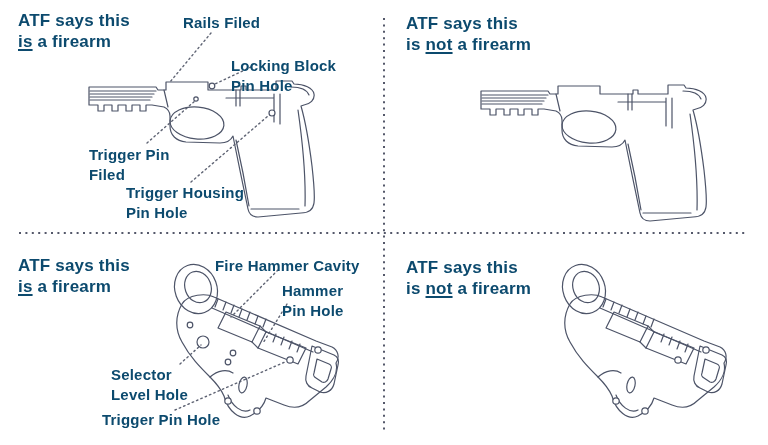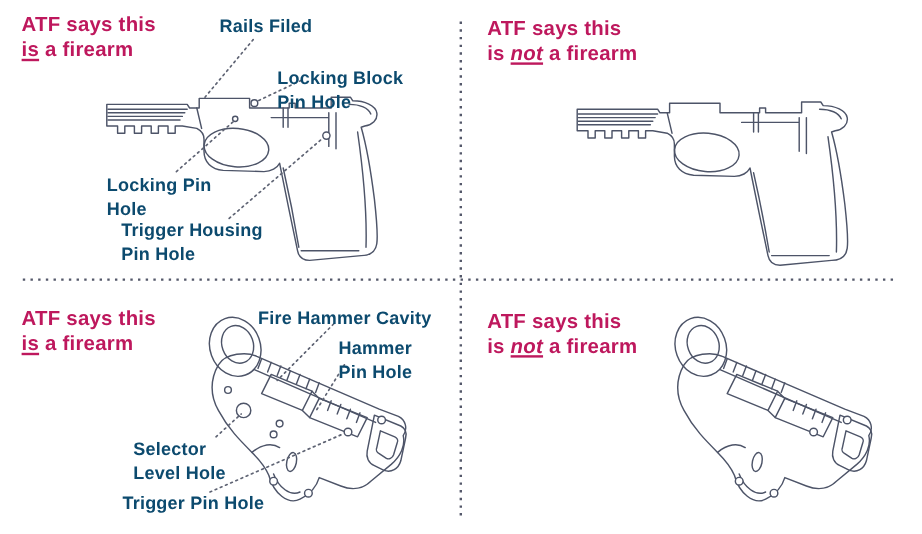--- a/index.html
+++ b/index.html
@@ -3,24 +3,24 @@
 <meta charset="utf-8">
 <style>
   html,body{margin:0;padding:0;background:#ffffff;}
   .canvas{
     position:relative;width:768px;height:445px;background:#ffffff;
     font-family:"Liberation Sans",sans-serif;overflow:hidden;
   }
   .art{position:absolute;left:0;top:0;}
   .heading{
     position:absolute;font-weight:bold;font-size:17px;line-height:21px;
-    color:#be185d;letter-spacing:.2px;white-space:nowrap;
+    color:#0c4a6e;letter-spacing:.2px;white-space:nowrap;
   }
   .u{text-decoration:underline;text-decoration-thickness:2px;text-underline-offset:2px;}
-  .i{font-style:italic;}
+  .i{}
   .label{
     position:absolute;font-weight:bold;font-size:15px;line-height:20px;
     color:#0c4a6e;letter-spacing:.2px;white-space:nowrap;
   }
 </style>
 </head>
 <body>
 
 <div class="canvas">
 
@@ -111,24 +111,24 @@
     <div><span></span><span class="u">is</span><span> a firearm</span></div>
   </div>
   <div class="label" style="left:183px;top:13px">
     <div>Rails Filed</div>
   </div>
   <div class="label" style="left:231px;top:56px">
     <div>Locking Block</div>
     <div>Pin Hole</div>
   </div>
   <div class="label" style="left:89px;top:145px">
-    <div>Locking Pin</div>
-    <div>Hole</div>
+    <div>Trigger Pin</div>
+    <div>Filed</div>
   </div>
-  <div class="label" style="left:101px;top:183px">
+  <div class="label" style="left:126px;top:183px">
     <div>Trigger Housing</div>
     <div>Pin Hole</div>
   </div>
 
   <div class="heading" style="left:406px;top:13px">
     <div>ATF says this</div>
     <div><span>is </span><span class="u i">not</span><span> a firearm</span></div>
   </div>
 
   <div class="heading" style="left:18px;top:255px">

